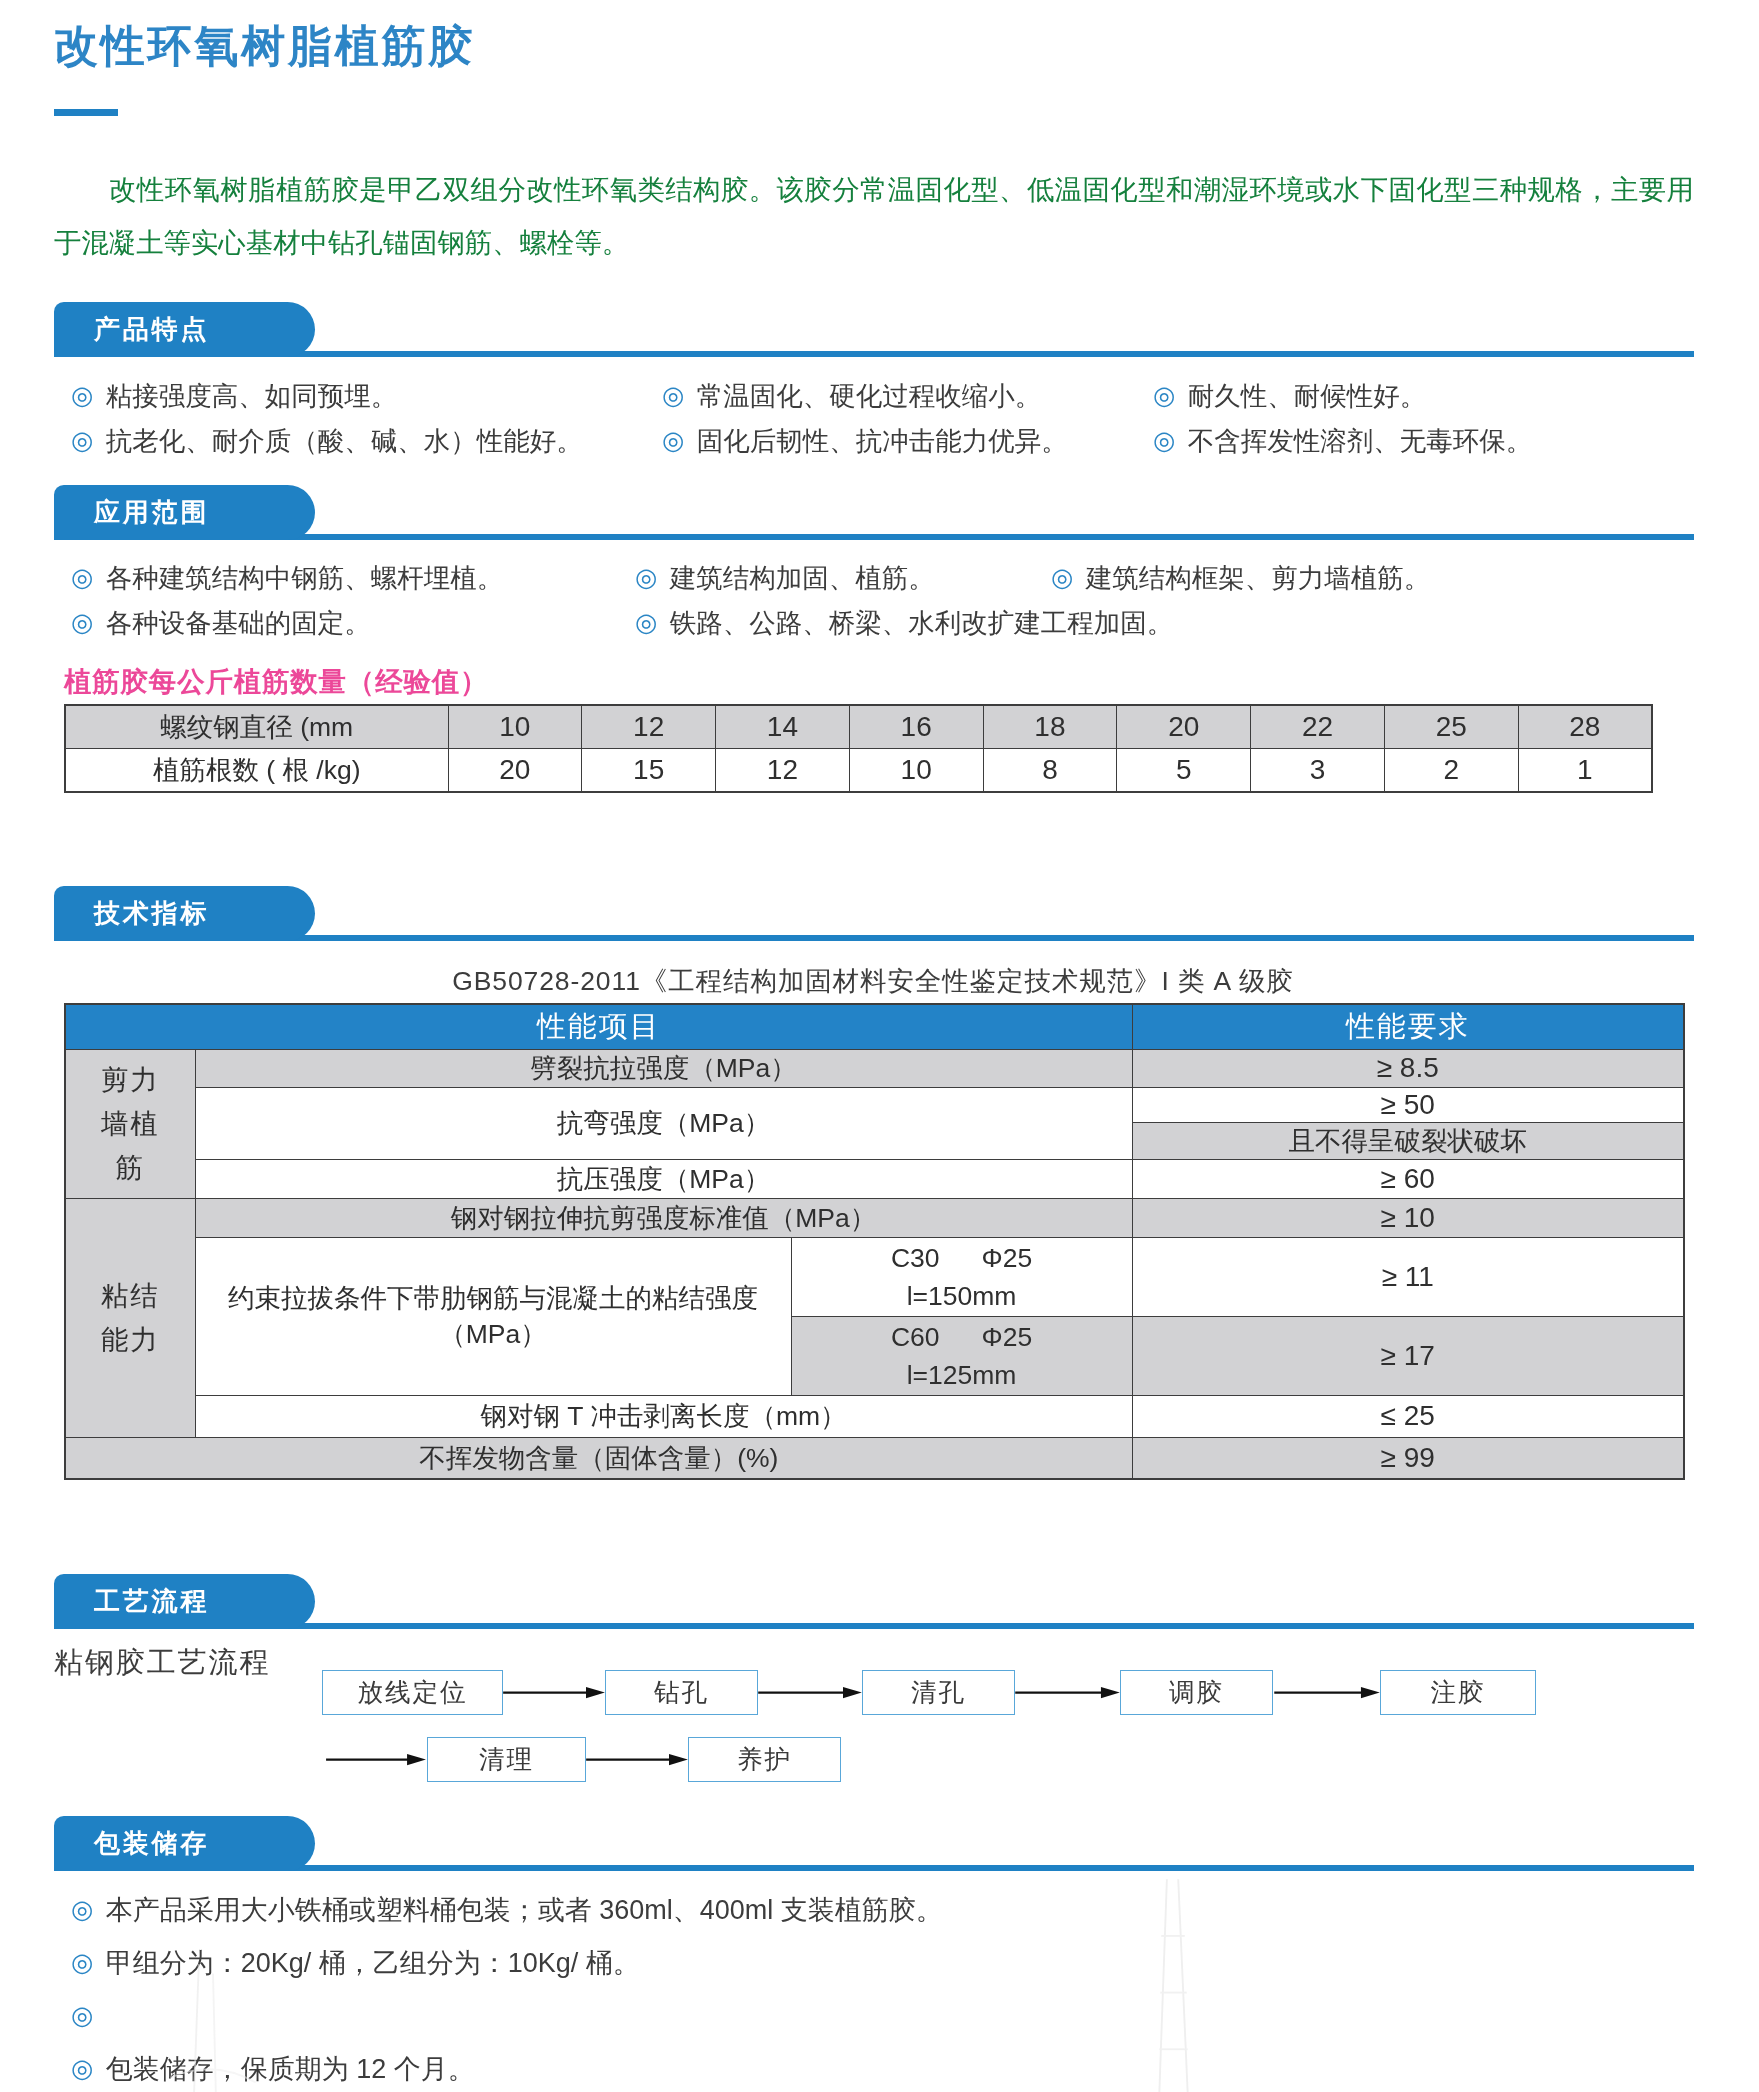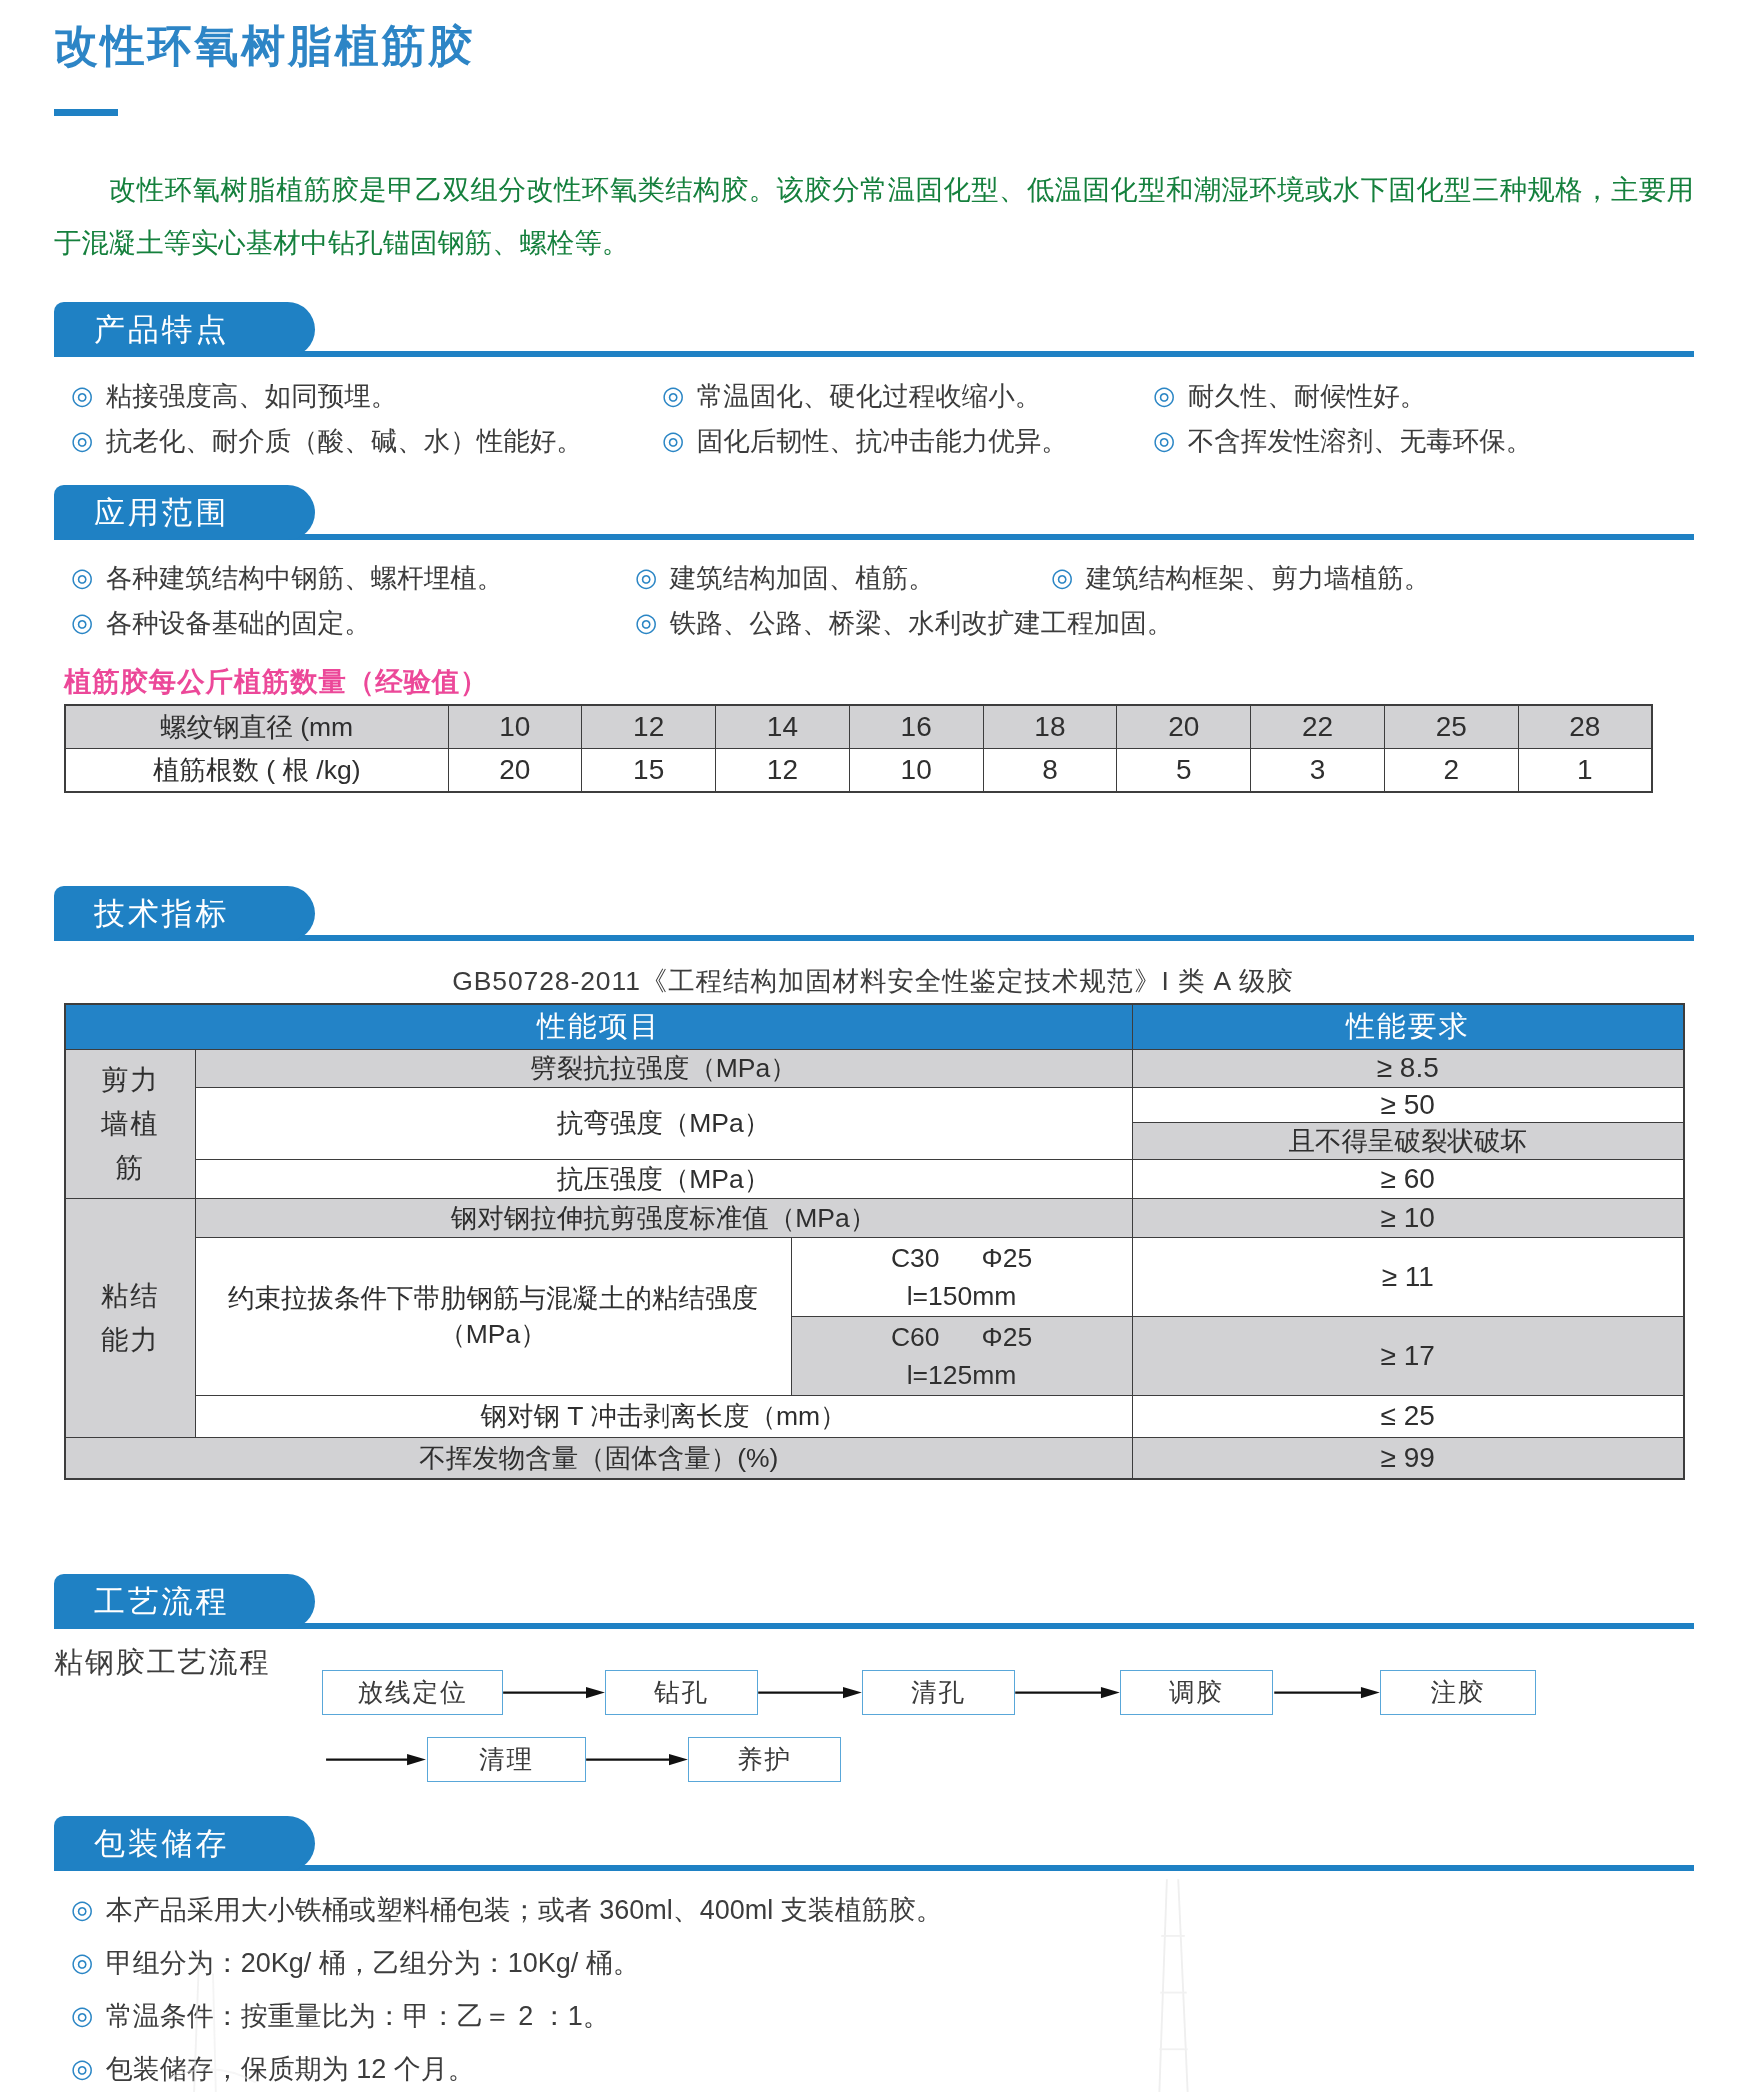--- a/index.html
+++ b/index.html
@@ -17,21 +17,21 @@
   .abs{position:absolute;}
   .doc-title{font-size:44px;font-weight:bold;color:#2d85c6;letter-spacing:2.8px;}
   .title-bar{width:64px;height:6.6px;background:var(--accent);}
   .intro{font-size:27.4px;line-height:53px;text-align:justify;text-indent:55px;color:#15803d;}
 
   .sect{height:59px;}
   .rule{position:absolute;left:0;right:0;bottom:0;height:5.7px;background:var(--accent);}
   .badge{
     position:absolute;left:0;bottom:0;height:55px;width:261px;box-sizing:border-box;
     background:var(--accent);border-radius:11.4px 32px 32px 0;
-    color:#ffffff;font-size:31px;font-weight:normal;letter-spacing:2.8px;
+    color:#ffffff;font-size:26px;font-weight:bold;letter-spacing:2.8px;
     display:flex;align-items:center;padding-left:40px;
   }
 
   .bullet{display:flex;align-items:center;gap:12.3px;font-size:26.5px;color:#3c3c3c;height:38px;white-space:nowrap;}
   .bullet .bi{color:#2b86c5;font-size:25.6px;line-height:1;}
 
   .tbl-title{font-size:27.4px;font-weight:bold;color:#ec4899;letter-spacing:0.9px;}
   table{border-collapse:collapse;table-layout:fixed;background:#ffffff;}
   table{border:2.8px solid var(--border);}
   td{border:1.9px solid var(--border);text-align:center;vertical-align:middle;
@@ -297,21 +297,20 @@
   <div class="abs pack-bullet" style="left:71px;top:1891px;">
     <span class="bi">◎</span>
     <span>本产品采用大小铁桶或塑料桶包装；或者 360ml、400ml 支装植筋胶。</span>
   </div>
   <div class="abs pack-bullet" style="left:71px;top:1944px;">
     <span class="bi">◎</span>
     <span>甲组分为：20Kg/ 桶，乙组分为：10Kg/ 桶。</span>
   </div>
   <div class="abs pack-bullet" style="left:71px;top:1997px;">
     <span class="bi">◎</span>
-    <span>常温条件：按重量比为：甲：乙＝ 2 ：1。</span>
   </div>
   <div class="abs pack-bullet" style="left:71px;top:2050px;">
     <span class="bi">◎</span>
     <span>包装储存，保质期为 12 个月。</span>
   </div>
 
   <svg class="abs wm" style="left:1131px;top:1879px;" width="85" height="214" viewBox="0 0 90 226">
     <line x1="38" y1="0" x2="30" y2="226" stroke="#e2e2e2" stroke-width="2"></line>
     <line x1="50" y1="0" x2="60" y2="226" stroke="#e2e2e2" stroke-width="2"></line>
     <line x1="32" y1="60" x2="57" y2="60" stroke="#e7e7e7" stroke-width="2"></line>

